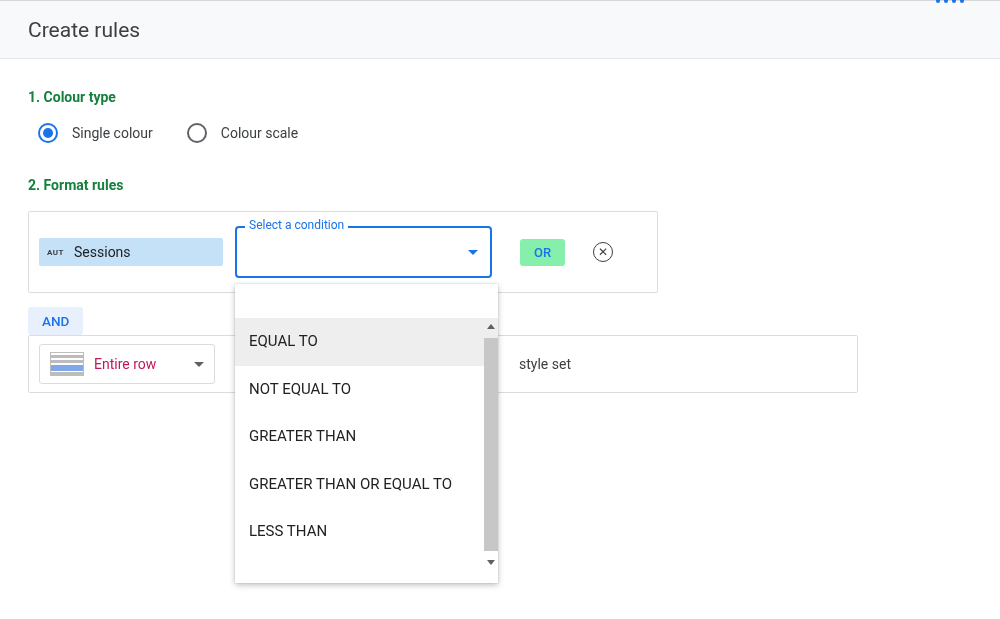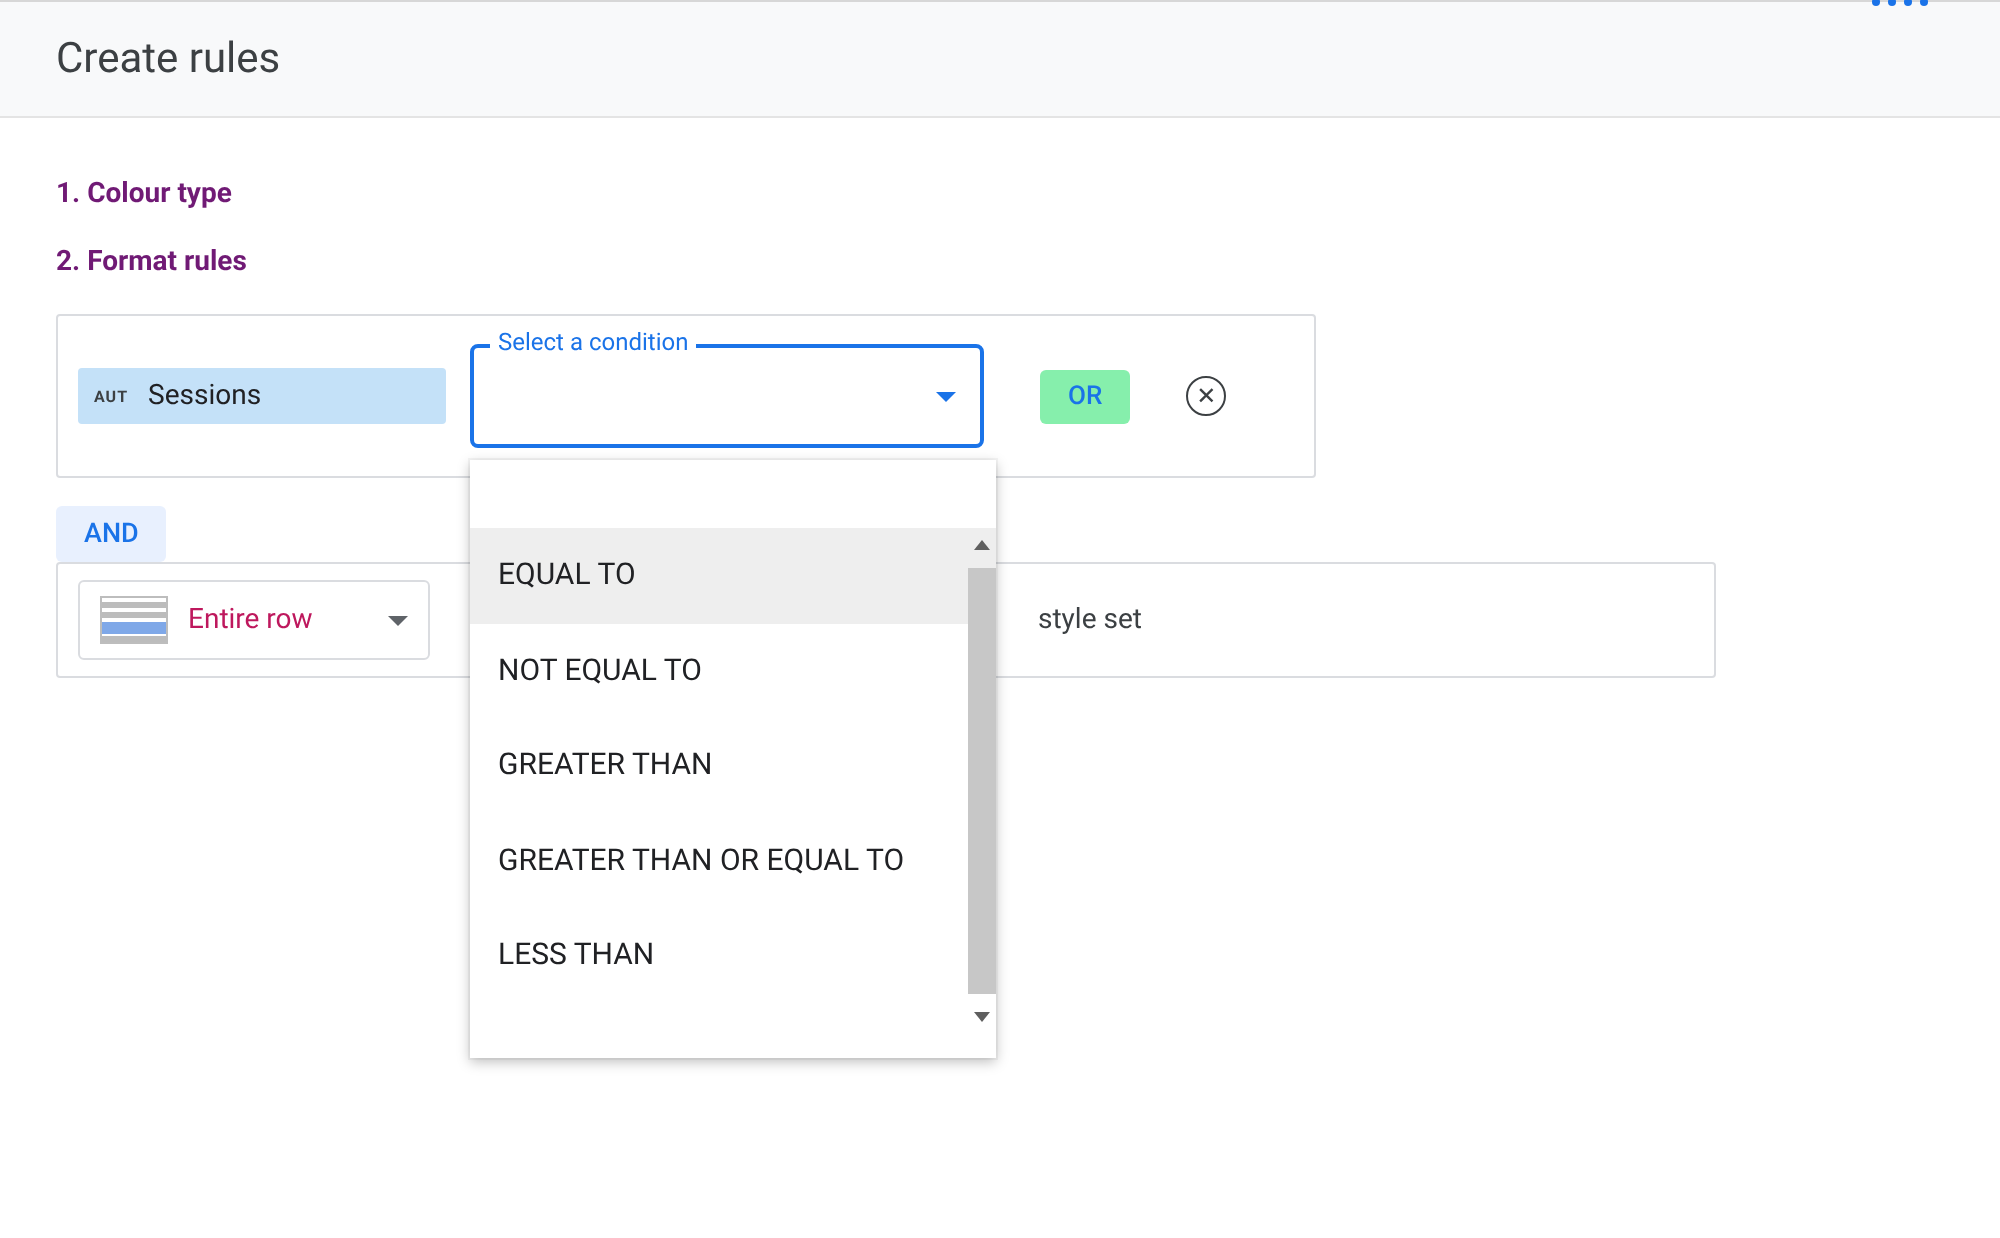--- a/index.html
+++ b/index.html
@@ -17,21 +17,21 @@
   .header-title { font-size: 21px; color: #3c4043; font-weight: 400; }
   .kebab {
     position: absolute;
     top: -2px;
     right: 36px;
     display: flex;
     gap: 4px;
   }
   .kebab span { width: 4px; height: 4px; background: #1a73e8; border-radius: 50%; }
   .body { padding: 18px 28px 0 28px; }
-  .step-title { font-size: 14px; font-weight: 700; color: #701a75; margin-top: 12px; margin-bottom: 18px; }
+  .step-title { font-size: 14px; font-weight: 700; color: #15803d; margin-top: 12px; margin-bottom: 18px; }
   .radio-row { display: flex; align-items: center; gap: 34px; margin-left: 10px; margin-bottom: 34px; }
   .radio-group { display: flex; align-items: center; gap: 14px; cursor: pointer; }
   .radio {
     width: 20px; height: 20px; border-radius: 50%; border: 2px solid #5f6368; display: flex; align-items: center; justify-content: center;
   }
   .radio.selected { border-color: #1a73e8; }
   .radio .dot { width: 10px; height: 10px; border-radius: 50%; background: #1a73e8; }
   .radio-label { font-size: 14px; color: #3c4043; }
 
   .rule-box {
@@ -195,20 +195,32 @@
       <span></span>
       <span></span>
   </div>
   <div class="header-title">Create rules</div>
 </div>
 
 <div class="body">
 
   <div class="step-title">1. Colour type</div>
 
+  <div class="radio-row">
+    <div class="radio-group">
+      <div class="radio selected">
+          <div class="dot"></div>
+        </div>
+      <div class="radio-label">Single colour</div>
+    </div>
+    <div class="radio-group">
+      <div class="radio"></div>
+      <div class="radio-label">Colour scale</div>
+    </div>
+  </div>
 
   <div class="step-title">2. Format rules</div>
 
   <div class="rule-box">
     <div class="metric-chip">
       <span class="tag">AUT</span>
       <span>Sessions</span>
     </div>
 
     <div class="condition-select-wrap">

